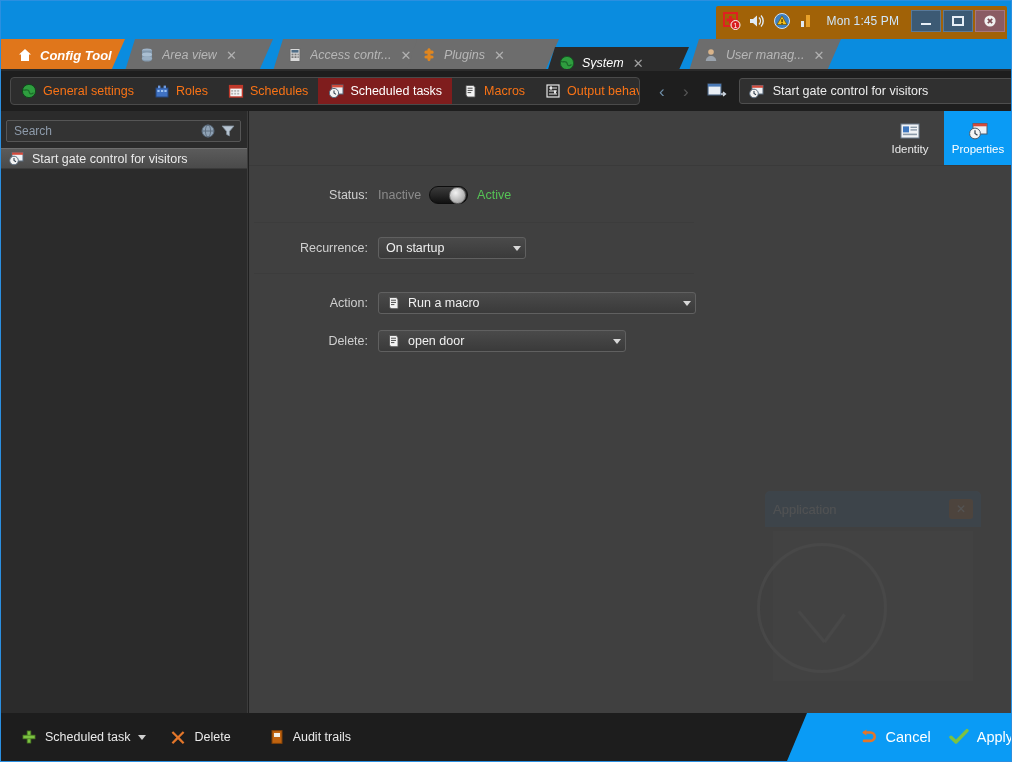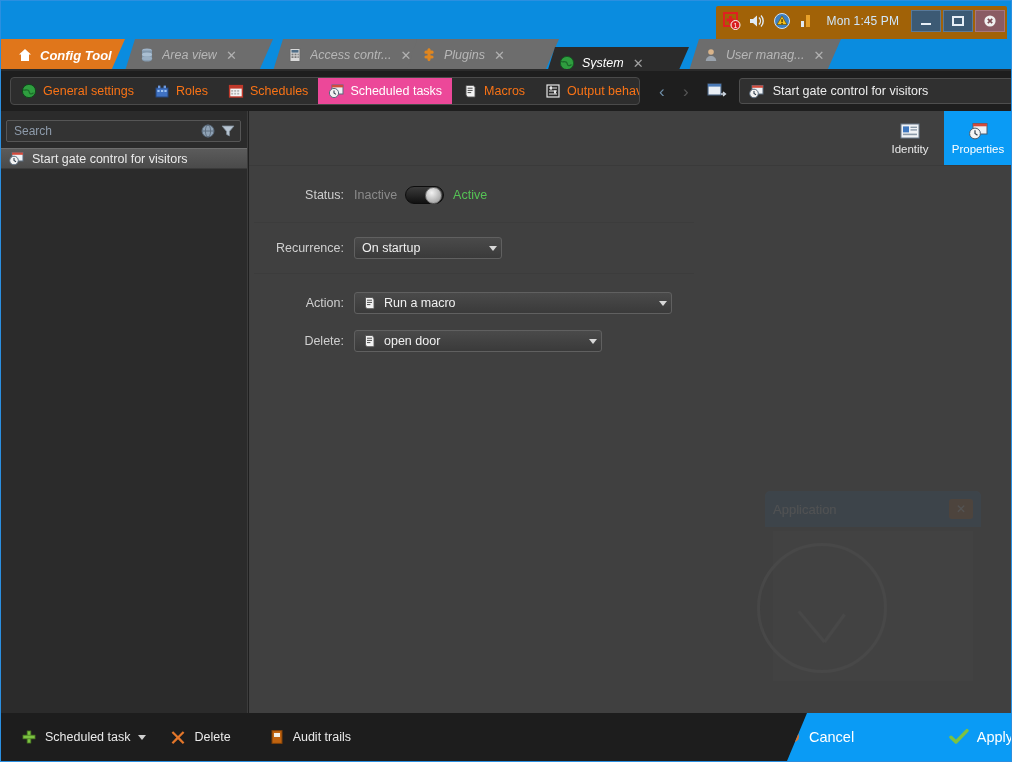--- a/index.html
+++ b/index.html
@@ -96,21 +96,21 @@
     border: 1px solid #4a4a4a;
     border-radius: 4px;
     display: flex; align-items: stretch;
     overflow: hidden;
   }
   .ribitem {
     display: flex; align-items: center; gap: 6px;
     padding: 0 10px;
     color: #f97316; font-size: 12.5px; white-space: nowrap;
   }
-  .ribitem.sel { background: #ec4899; color: #fff; }
+  .ribitem.sel { background: #7f1d1d; color: #fff; }
   .ribitem .r-ico { width: 16px; height: 16px; position: relative; flex:0 0 16px; }
   .navbtns { display: flex; align-items: center; gap: 4px; margin-left: 12px; }
   .navarrow {
     width: 20px; height: 24px; color: #6f8ea8; font-size: 17px;
     display:flex; align-items:center; justify-content:center; line-height:1;
   }
   .navarrow.dim { color: #565656; }
   .navcal { width: 22px; height: 20px; margin-left: 6px; position: relative; }
   .crumb {
     margin-left: 11px;
@@ -174,21 +174,21 @@
     color: #e8e8e8; font-size: 11.5px;
   }
   .ptab.sel { background: #0a9bf5; color: #fff; }
   .ptab .p-ico { width: 22px; height: 18px; position: relative; }
   .tabsep {
     position: absolute; left: 0; top: 54px; width: 763px; height: 1px;
     background: #3a3a3a;
   }
 
   .form { position: absolute; left: 0; top: 55px; width: 763px; }
-  .frow { display: flex; align-items: center; min-height: 30px; }
+  .frow { display: flex; align-items: center; min-height: 30px; margin-left: 24px; }
   .flabel {
     width: 105px; text-align: right; padding-right: 10px;
     color: #cfcfcf; font-size: 12.5px; flex: 0 0 105px;
   }
   .divider { height: 1px; background: #3c3c3c; margin: 0 0 0 10px; width: 440px; }
 
   
   .status-row { padding-top: 20px; padding-bottom: 18px; }
   .offlbl { color: #8b8b8b; font-size: 12.5px; margin-right: 8px; }
   .onlbl { color: #55c255; font-size: 12.5px; margin-left: 9px; }
@@ -272,21 +272,21 @@
   .bb-caret {
     width: 0; height: 0; margin-left: -2px; margin-right: 6px;
     border-left: 4px solid transparent; border-right: 4px solid transparent;
     border-top: 5px solid #cfcfcf;
   }
   .commit {
     position: absolute; right: 0; bottom: 0;
     width: 232px; height: 48px;
     background: #0a9bf5;
     clip-path: polygon(26px 0, 100% 0, 100% 100%, 6px 100%);
-    display: flex; align-items: center; justify-content: space-between; gap: 18px;
+    display: flex; align-items: center; justify-content: flex-end; gap: 18px;
   }
   .commit .c-btn {
     display: flex; align-items: center; gap: 8px;
     color: #fff; font-size: 14.5px;
   }
 </style>
 </head>
 <body>
 
 <div id="app">

